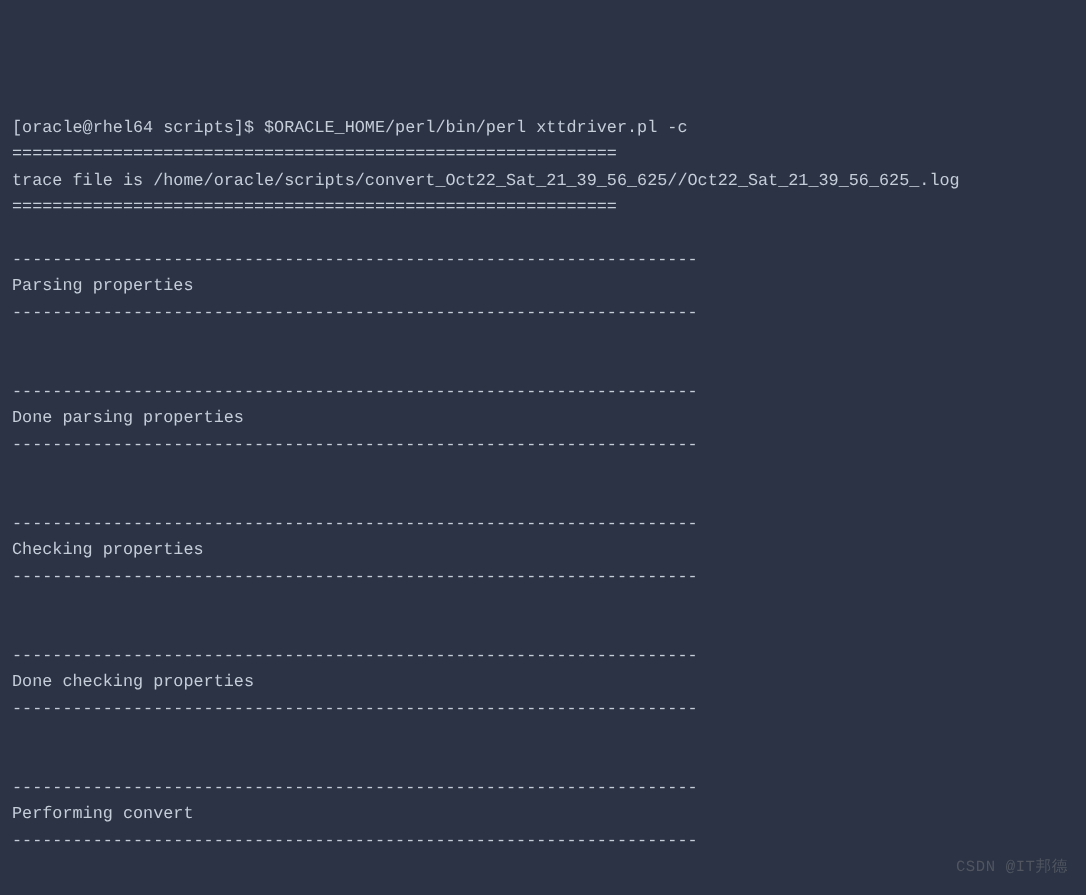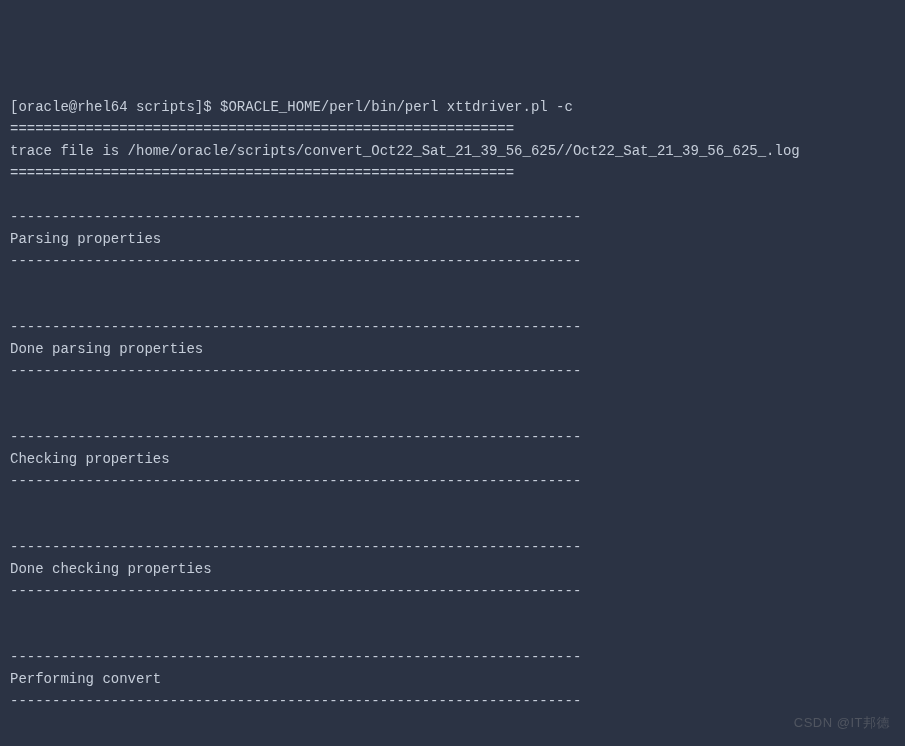--- a/index.html
+++ b/index.html
@@ -23,21 +23,21 @@
     .terminal-line {
       display: block;
       white-space: pre;
     }
     .watermark {
       position: absolute;
       bottom: 12px;
       right: 15px;
       color: rgba(150, 150, 150, 0.35);
       font-size: 13px;
-      font-family: Liberation Sans, sans-serif;
+      font-family: Liberation Mono, monospace;
       letter-spacing: 0.5px;
     }
   </style>
 </head>
 <body>
 
 
 
 <div id="terminal-container"><span class="terminal-line">[oracle@rhel64 scripts]$ $ORACLE_HOME/perl/bin/perl xttdriver.pl -c</span><span class="terminal-line">============================================================</span><span class="terminal-line">trace file is /home/oracle/scripts/convert_Oct22_Sat_21_39_56_625//Oct22_Sat_21_39_56_625_.log</span><span class="terminal-line">============================================================</span><span class="terminal-line">&nbsp;</span><span class="terminal-line">--------------------------------------------------------------------</span><span class="terminal-line">Parsing properties</span><span class="terminal-line">--------------------------------------------------------------------</span><span class="terminal-line">&nbsp;</span><span class="terminal-line">&nbsp;</span><span class="terminal-line">--------------------------------------------------------------------</span><span class="terminal-line">Done parsing properties</span><span class="terminal-line">--------------------------------------------------------------------</span><span class="terminal-line">&nbsp;</span><span class="terminal-line">&nbsp;</span><span class="terminal-line">--------------------------------------------------------------------</span><span class="terminal-line">Checking properties</span><span class="terminal-line">--------------------------------------------------------------------</span><span class="terminal-line">&nbsp;</span><span class="terminal-line">&nbsp;</span><span class="terminal-line">--------------------------------------------------------------------</span><span class="terminal-line">Done checking properties</span><span class="terminal-line">--------------------------------------------------------------------</span><span class="terminal-line">&nbsp;</span><span class="terminal-line">&nbsp;</span><span class="terminal-line">--------------------------------------------------------------------</span><span class="terminal-line">Performing convert</span><span class="terminal-line">--------------------------------------------------------------------</span><span class="terminal-line">&nbsp;</span><span class="terminal-line">&nbsp;</span></div>
 

